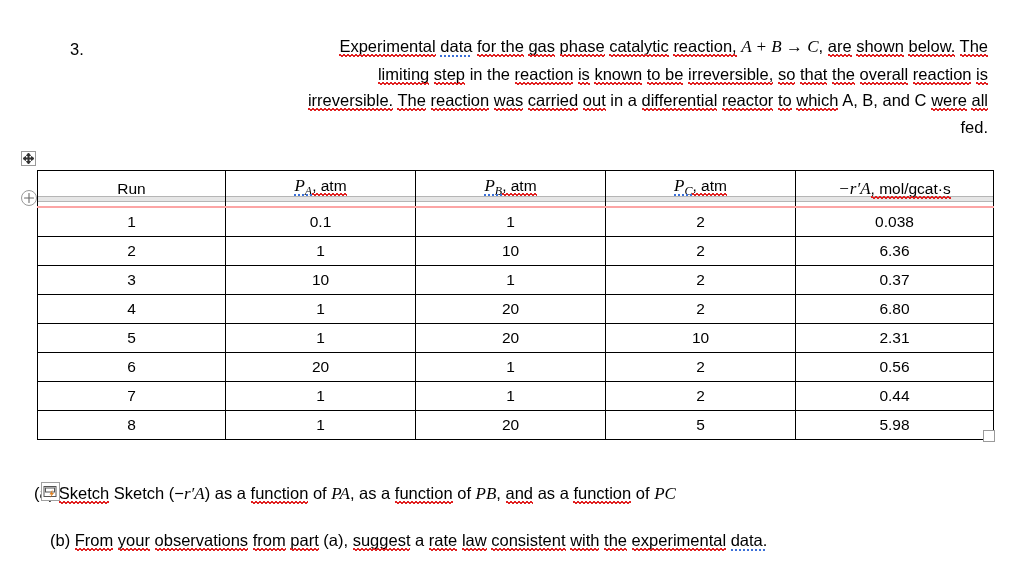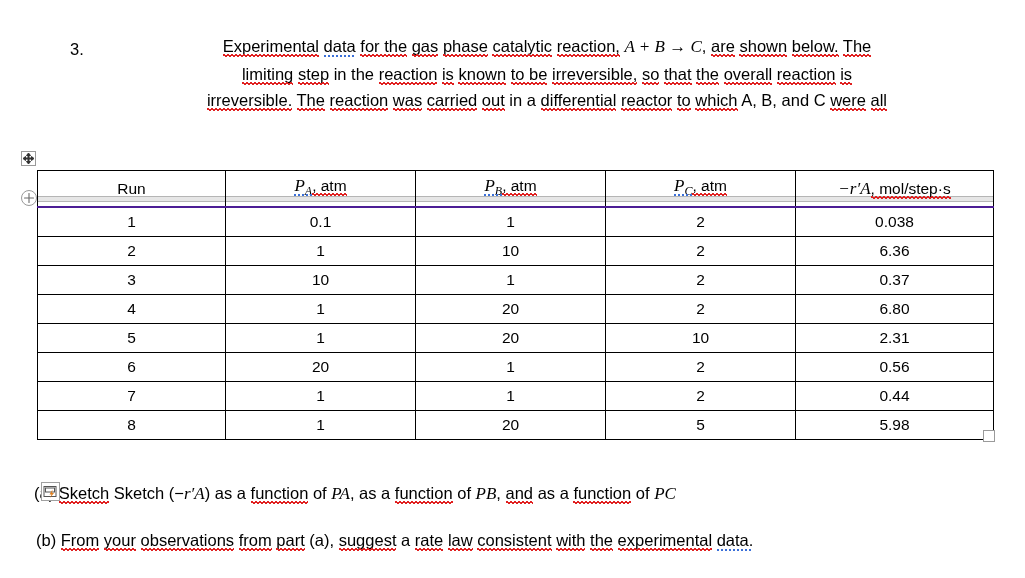--- a/index.html
+++ b/index.html
@@ -62,21 +62,21 @@
     position: absolute;
     left: 0px;
     top: 3px;
     font-size: 16.5px;
     line-height: 26px;
   }
   .q-body {
     margin-left: 36px;
     font-size: 16.5px;
     line-height: 26.5px;
-    text-align: center;
+    text-align: right;
   }
   .q-body p { margin: 0; }
 
   
   .sp {
     position: relative;
     white-space: nowrap;
   }
   .sp::after {
     content: "";
@@ -129,21 +129,21 @@
     text-align: center;
     font-weight: normal;
     height: 28.5px;
     padding: 0 2px;
     box-sizing: border-box;
     line-height: 28px;
   }
   table.data-table thead th {
     height: 31px;
     line-height: 30px;
-    border-bottom: 2px solid #4c1d95;
+    border-bottom: 2px solid #fca5a5;
     margin-top: 16px;
   }
   col.c-run   { width: 188px; }
   col.c-pa    { width: 190px; }
   col.c-pb    { width: 190px; }
   col.c-pc    { width: 190px; }
   col.c-rate  { width: 198px; }
 
   .hdr-sym {
     font-family: "Liberation Serif", serif;
@@ -172,21 +172,21 @@
   #part-a {
     position: absolute;
     left: 34px;
     top: 481px;
     font-size: 16.5px;
     line-height: 24px;
     white-space: nowrap;
   }
   #part-b {
     position: absolute;
-    left: 36px;
+    left: 50px;
     top: 528px;
     font-size: 16.5px;
     line-height: 24px;
     white-space: nowrap;
   }
   #autocorrect-badge {
     position: absolute;
     left: 41px;
     top: 482px;
     width: 19px;
@@ -226,39 +226,40 @@
 
 <div id="question-block">
   <span class="q-number">3.</span>
   <div class="q-body">
     <p><span class="sp">Experimental</span> <span class="gr">data</span> <span class="sp">for the</span> <span class="sp">gas</span> <span class="sp">phase</span> <span class="sp">catalytic</span> <span class="sp">reaction,</span> <span class="mathit">A + B → C</span>, <span class="sp">are</span> <span class="sp">shown</span> <span class="sp">below.</span> <span class="sp">The</span></p>
 
     <p><span class="sp">limiting</span> <span class="sp">step</span> <span>in the</span> <span class="sp">reaction</span> <span class="sp">is</span> <span class="sp">known</span> <span class="sp">to be</span> <span class="sp">irreversible,</span> <span class="sp">so</span> <span class="sp">that</span> <span class="sp">the</span> <span class="sp">overall</span> <span class="sp">reaction</span> <span class="sp">is</span></p>
 
     <p><span class="sp">irreversible.</span> <span class="sp">The</span> <span class="sp">reaction</span> <span class="sp">was</span> <span class="sp">carried</span> <span class="sp">out</span> <span>in a</span> <span class="sp">differential</span> <span class="sp">reactor</span> <span class="sp">to</span> <span class="sp">which</span> <span>A, B, and C</span> <span class="sp">were</span> <span class="sp">all</span></p>
 
+    <p><span>fed.</span></p>
   </div>
 </div>
 
 <div id="data-table-wrap">
   <table class="data-table">
     <colgroup>
       <col class="c-run">
         <col class="c-pa">
         <col class="c-pb">
         <col class="c-pc">
         <col class="c-rate">
     </colgroup>
     <thead>
       <tr>
         <th><span>Run</span></th>
         <th><span class="gr"><span class="hdr-sym">P</span><span class="hdr-sub">A</span></span><span class="sp">, atm</span></th>
         <th><span class="gr"><span class="hdr-sym">P</span><span class="hdr-sub">B</span></span><span class="sp">, atm</span></th>
         <th><span class="gr"><span class="hdr-sym">P</span><span class="hdr-sub">C</span></span><span class="sp">, atm</span></th>
-        <th><span class="hdr-sym">−r′A</span><span class="sp">, mol/step·s</span></th>
+        <th><span class="hdr-sym">−r′A</span><span class="sp">, mol/gcat·s</span></th>
       </tr>
     </thead>
     <tbody>
       <tr>
         <td>1</td>
         <td>0.1</td>
         <td>1</td>
         <td>2</td>
         <td>0.038</td>
       </tr>

